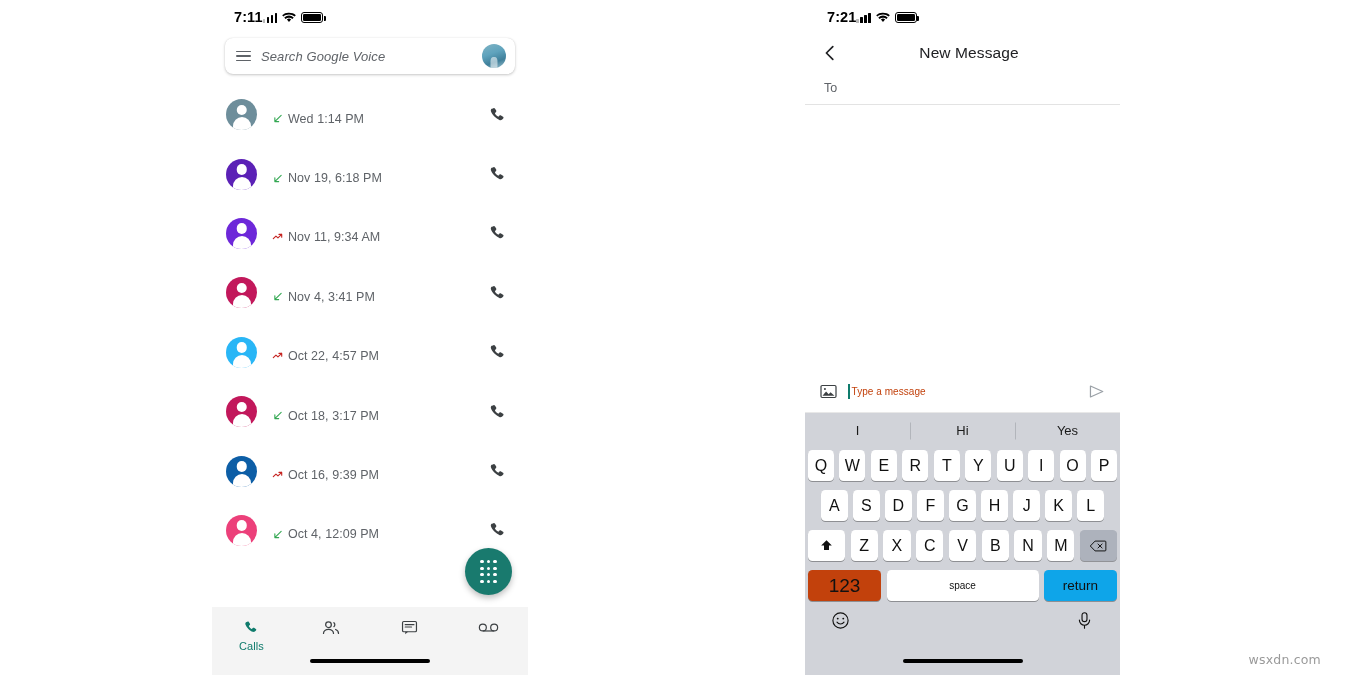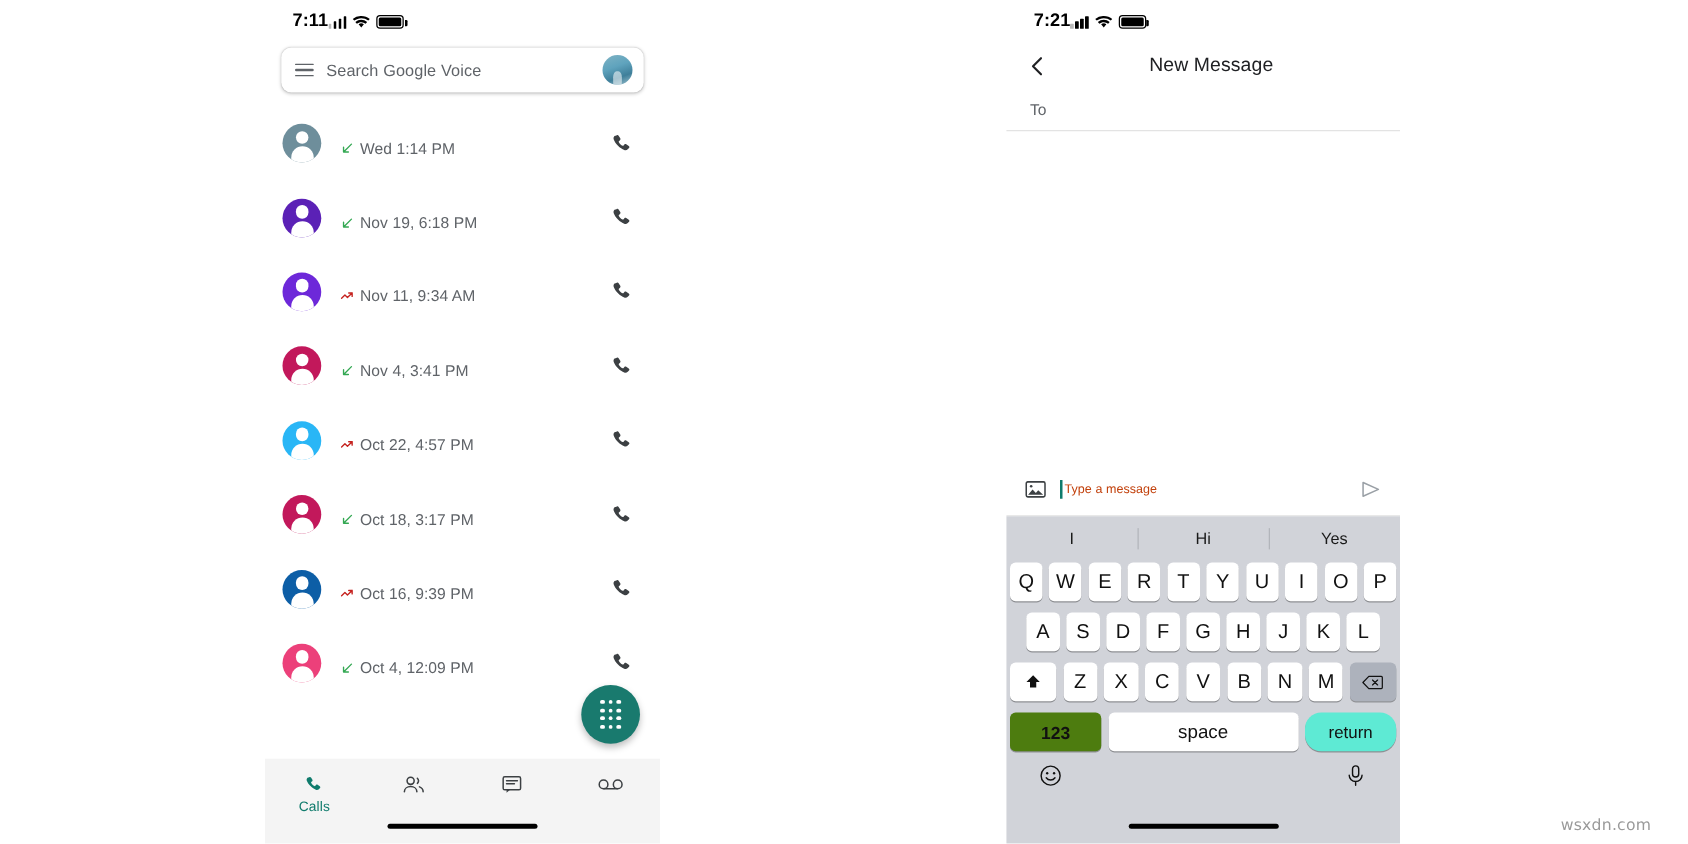--- a/index.html
+++ b/index.html
@@ -35,21 +35,21 @@
     width: 22px; height: 11px; border: 1.2px solid #000; border-radius: 3px;
     position: relative; padding: 1px;
   }
   .batt::after{
     content:""; position:absolute; right:-3.4px; top:3px; width:2px; height:5px;
     background:#000; border-radius:0 1px 1px 0;
   }
   .batt i { display:block; height:100%; width:100%; background:#000; border-radius:1.2px; }
 
   
-  .search-wrap { padding: 4px 13px 0; }
+  .search-wrap { padding: 4px 13px 0; font-style: italic; }
   .search-bar {
     height: 36px; background: #fff; border-radius: 8px;
     box-shadow: 0 1px 3px rgba(0,0,0,.22), 0 0 1px rgba(0,0,0,.12);
     display: flex; align-items: center; padding: 0 9px 0 11px; gap: 10px;
   }
   .hamburger { width: 15px; display: flex; flex-direction: column; gap: 3px; flex: 0 0 auto; }
   .hamburger span { display:block; height:1.6px; background:#5f6368; border-radius:1px; }
   .search-text { flex:1; font-size: 13px; color: #5f6368; letter-spacing:.1px; }
   .user-avatar {
     width: 24px; height: 24px; border-radius: 50%; flex: 0 0 auto;
@@ -174,23 +174,23 @@
   .key {
     height: 31px; background: #fff; border-radius: 4.5px;
     box-shadow: 0 1px 0 rgba(0,0,0,.32);
     display: flex; align-items: center; justify-content: center;
     font-size: 16px; color: #111; flex: 1;
   }
   .krow.r3 { padding: 0 3px; }
   .key.wide { flex: 0 0 37px; background: #ADB2BC; box-shadow: 0 1px 0 rgba(0,0,0,.3); }
   .key.shift { flex: 0 0 37px; background: #fff; }
   .krow.r4 { padding: 0 3px; margin-bottom: 6px; }
-  .key.num { flex: 0 0 73px; background: #4d7c0f; font-size: 14px; font-weight: bold; }
-  .key.space { flex: 1; font-size: 15px; text-align: center; }
-  .key.return { flex: 0 0 73px; background: #5eead4; font-size: 13.5px; border-radius: 13px; }
+  .key.num { flex: 0 0 73px; background: #c2410c; font-size: 19px; }
+  .key.space { flex: 1; font-size: 10px; text-align: center; }
+  .key.return { flex: 0 0 73px; background: #0ea5e9; font-size: 13.5px; }
   .kb-bottom {
     flex: 1; display: flex; align-items: flex-start; justify-content: space-between;
     padding: 4px 26px 0;
   }
   .kb-ico { width: 19px; height: 19px; }
 
   
   .watermark {
     position: absolute; right: 29px; bottom: 8px;
     font-size: 12.5px; color: #9a9a9a; letter-spacing: .2px;

